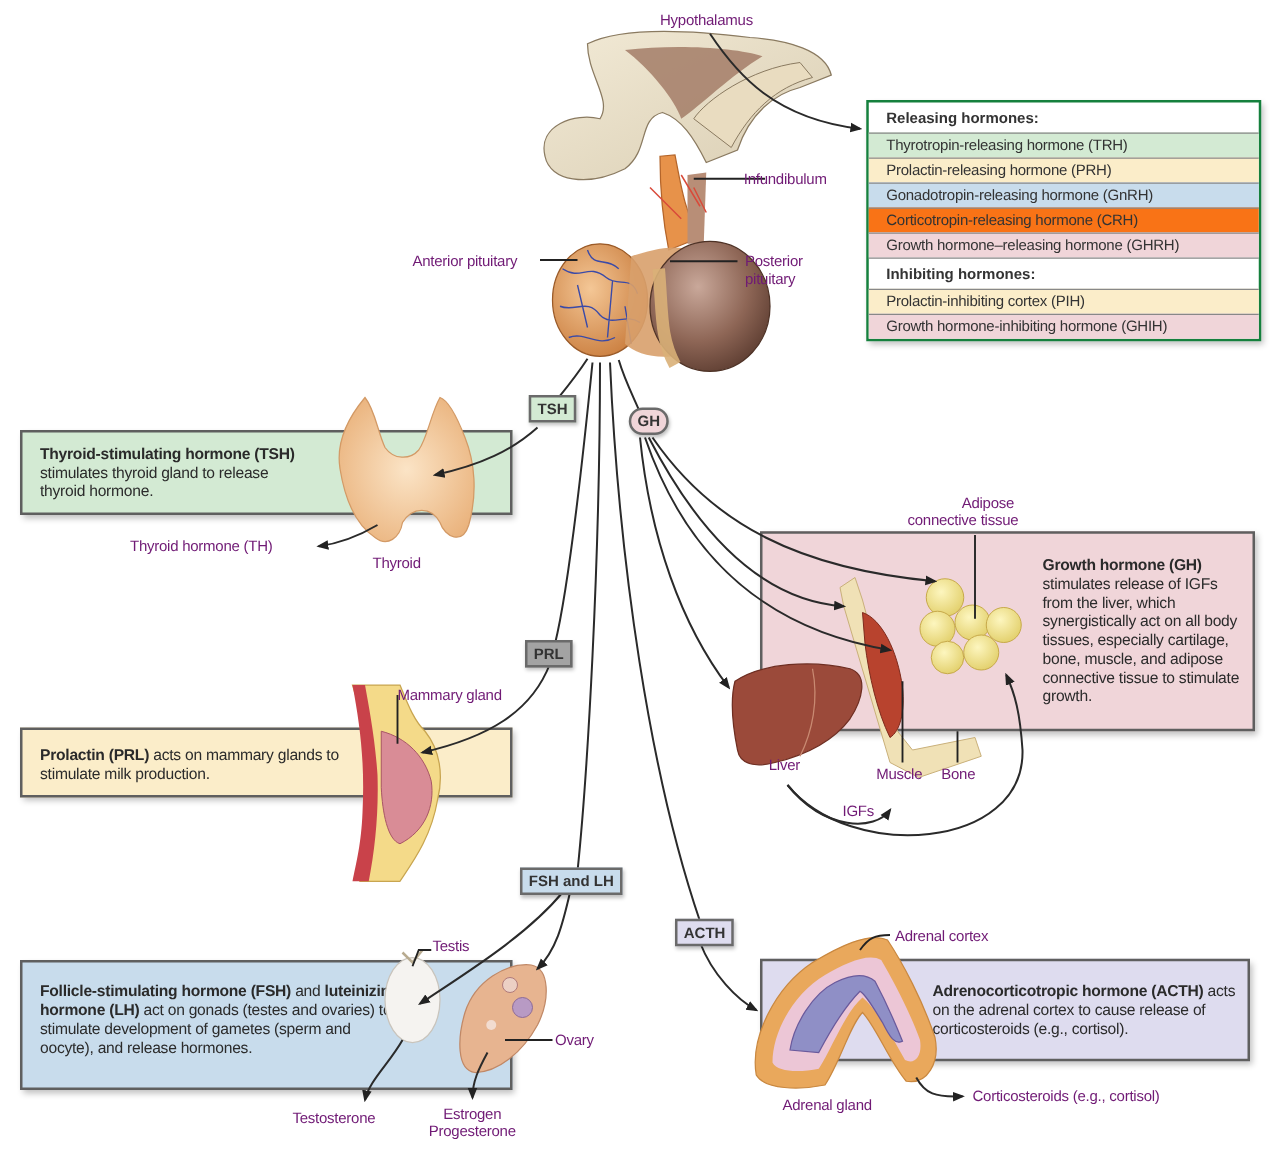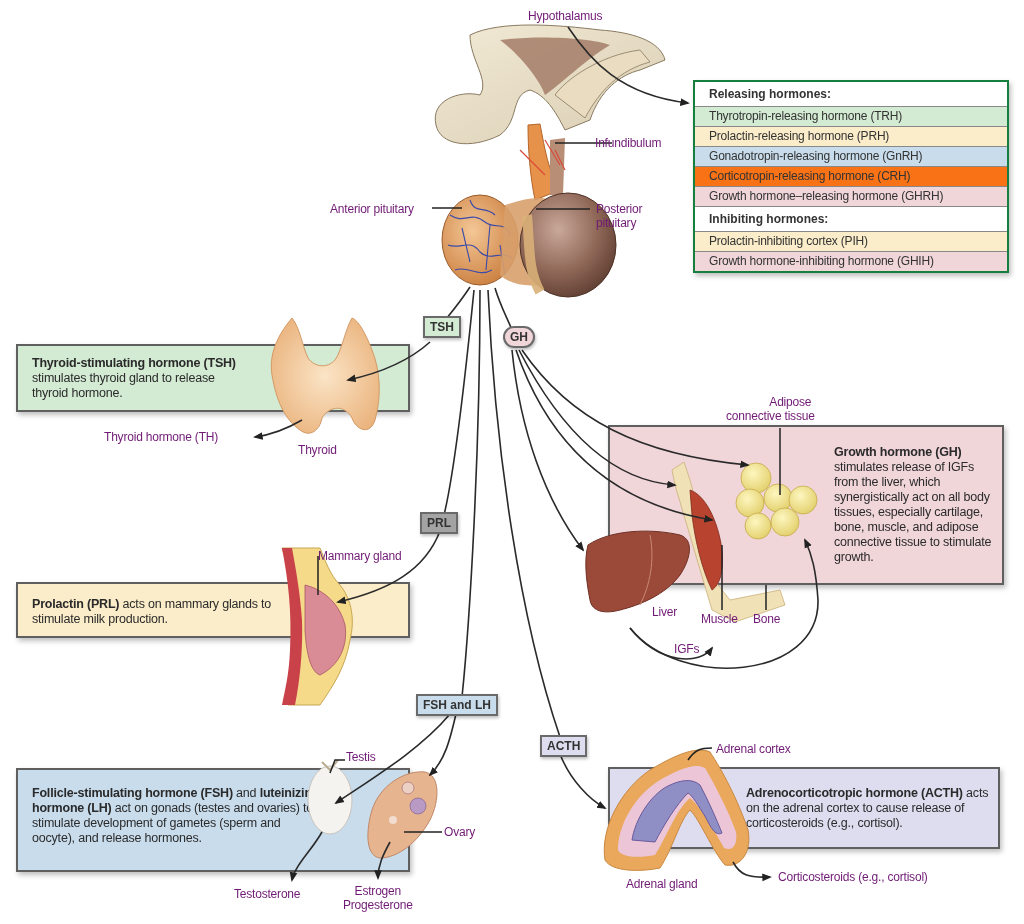--- a/index.html
+++ b/index.html
@@ -197,21 +197,21 @@
 <div class="tag" style="left:416px; top:694px; background:#c8dcec;">FSH and LH</div>
 <div class="tag" style="left:540px; top:735px; background:#dedcef;">ACTH</div>
 
 <div class="lbl" style="left:104px; top:430px;">Thyroid hormone (TH)</div>
 <div class="lbl" style="left:298px; top:443px;">Thyroid</div>
 
 <div class="lbl" style="left:766px; top:395px; text-align:center;">
   <div>Adipose</div>
   <div style="margin-left:-40px;">connective tissue</div>
 </div>
-<div class="lbl" style="left:652px; top:605px;">Liver</div>
+<div class="lbl" style="left:615px; top:605px;">Liver</div>
 <div class="lbl" style="left:701px; top:612px;">Muscle</div>
 <div class="lbl" style="left:753px; top:612px;">Bone</div>
 <div class="lbl" style="left:674px; top:642px;">IGFs</div>
 
 <div class="lbl" style="left:318px; top:549px;">Mammary gland</div>
 
 <div class="lbl" style="left:346px; top:750px;">Testis</div>
 <div class="lbl" style="left:444px; top:825px;">Ovary</div>
 <div class="lbl" style="left:234px; top:887px;">Testosterone</div>
 <div class="lbl" style="left:343px; top:884px; text-align:center;">

